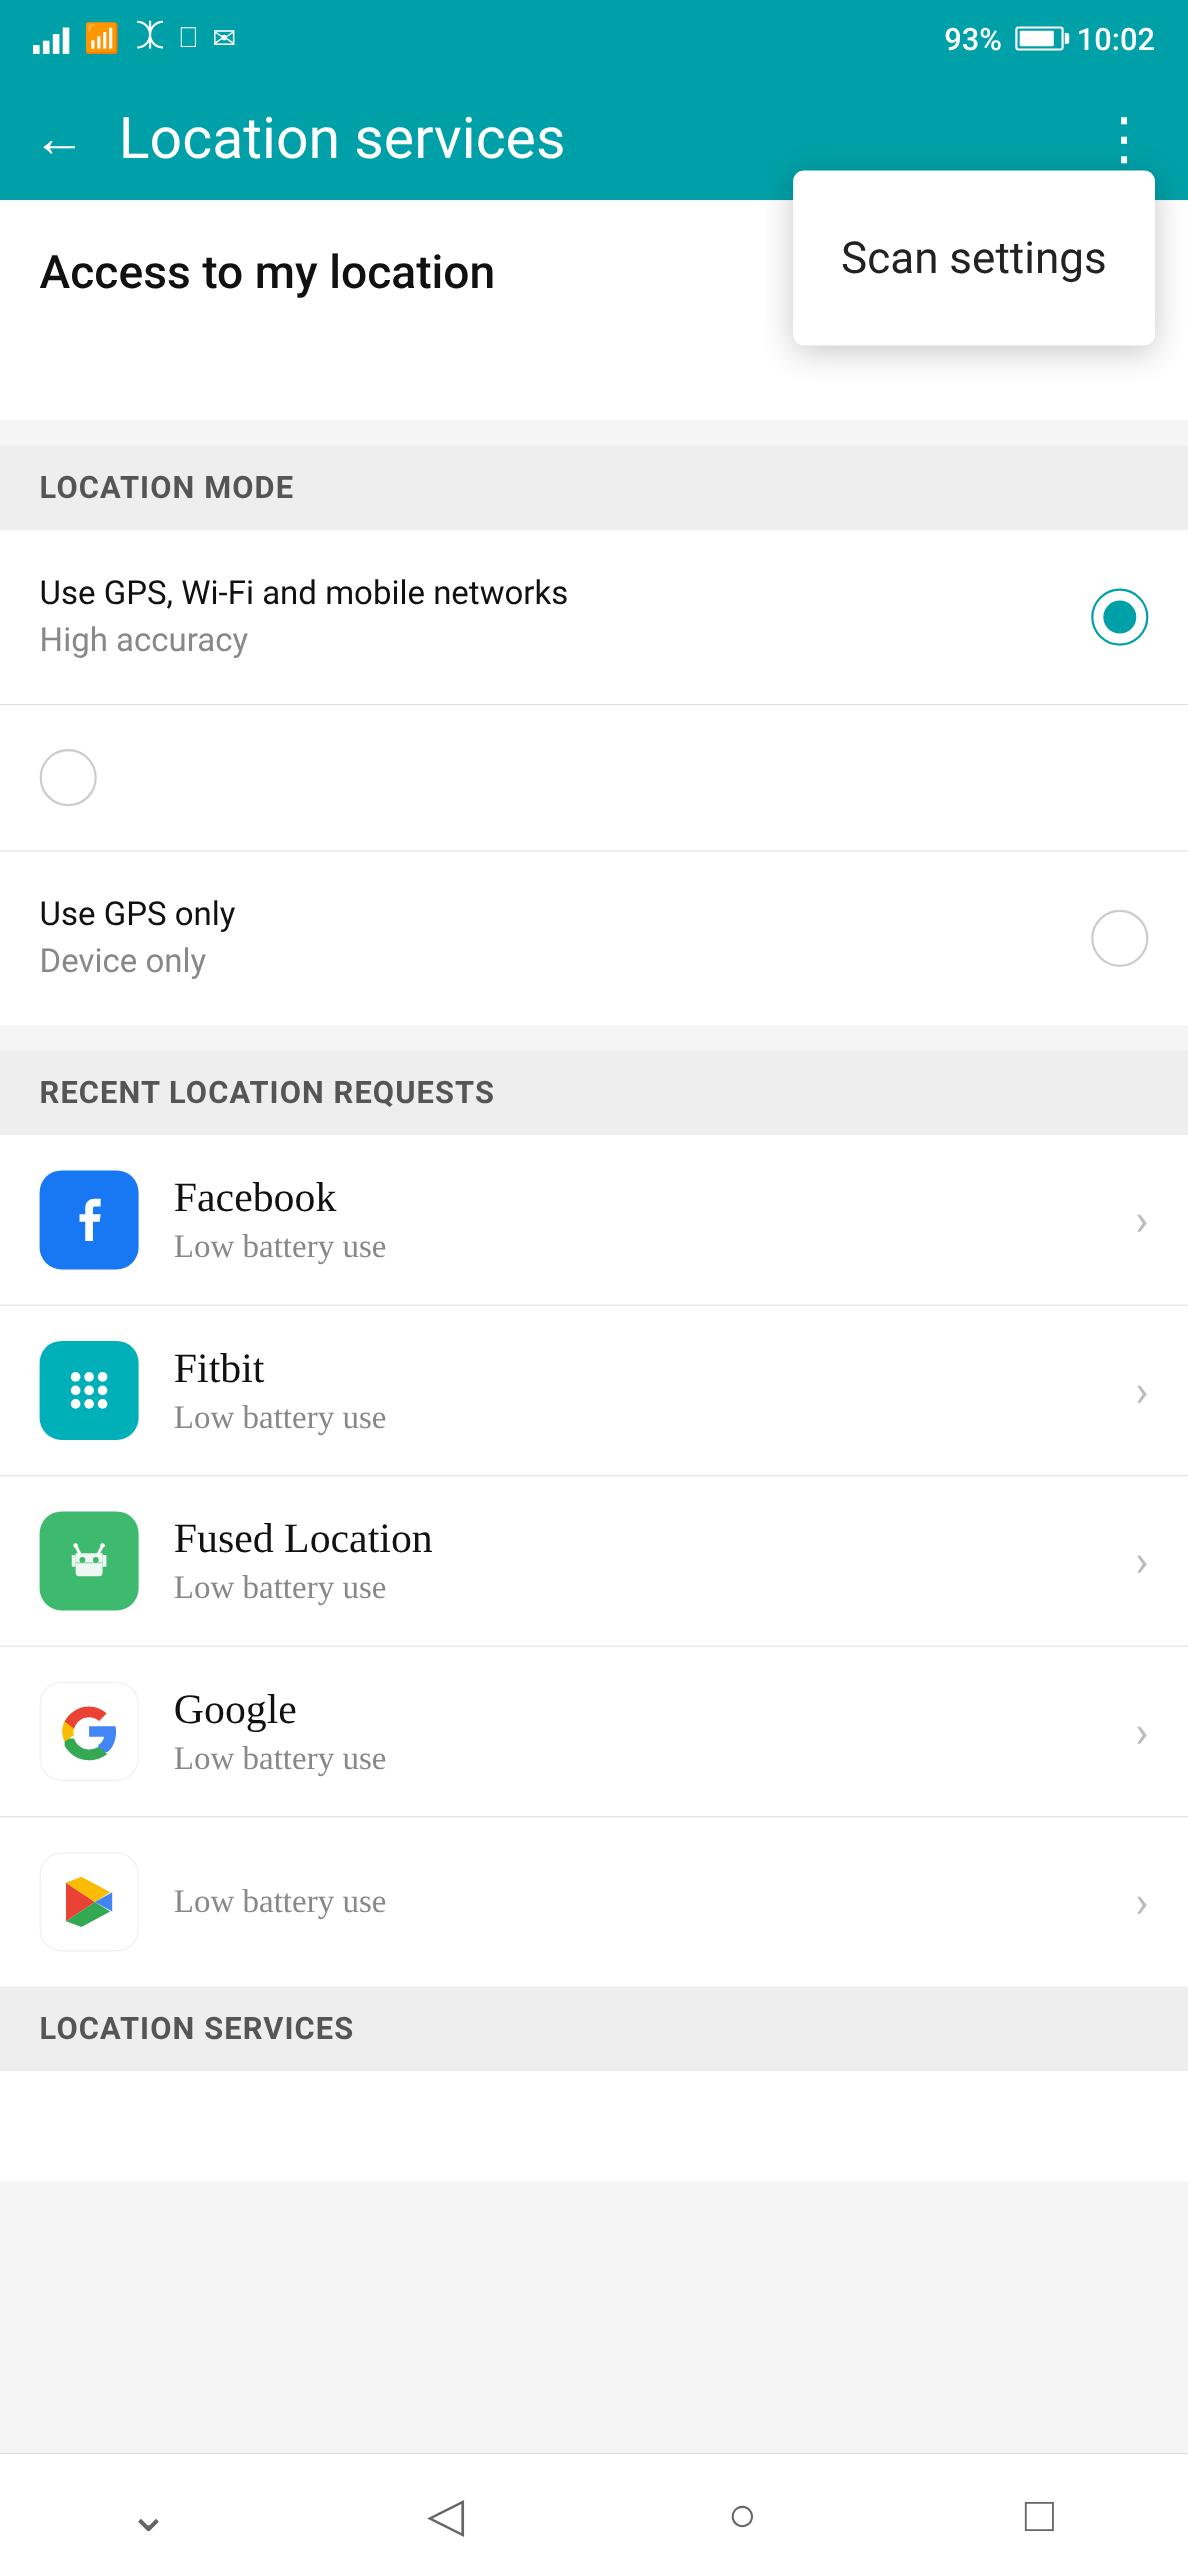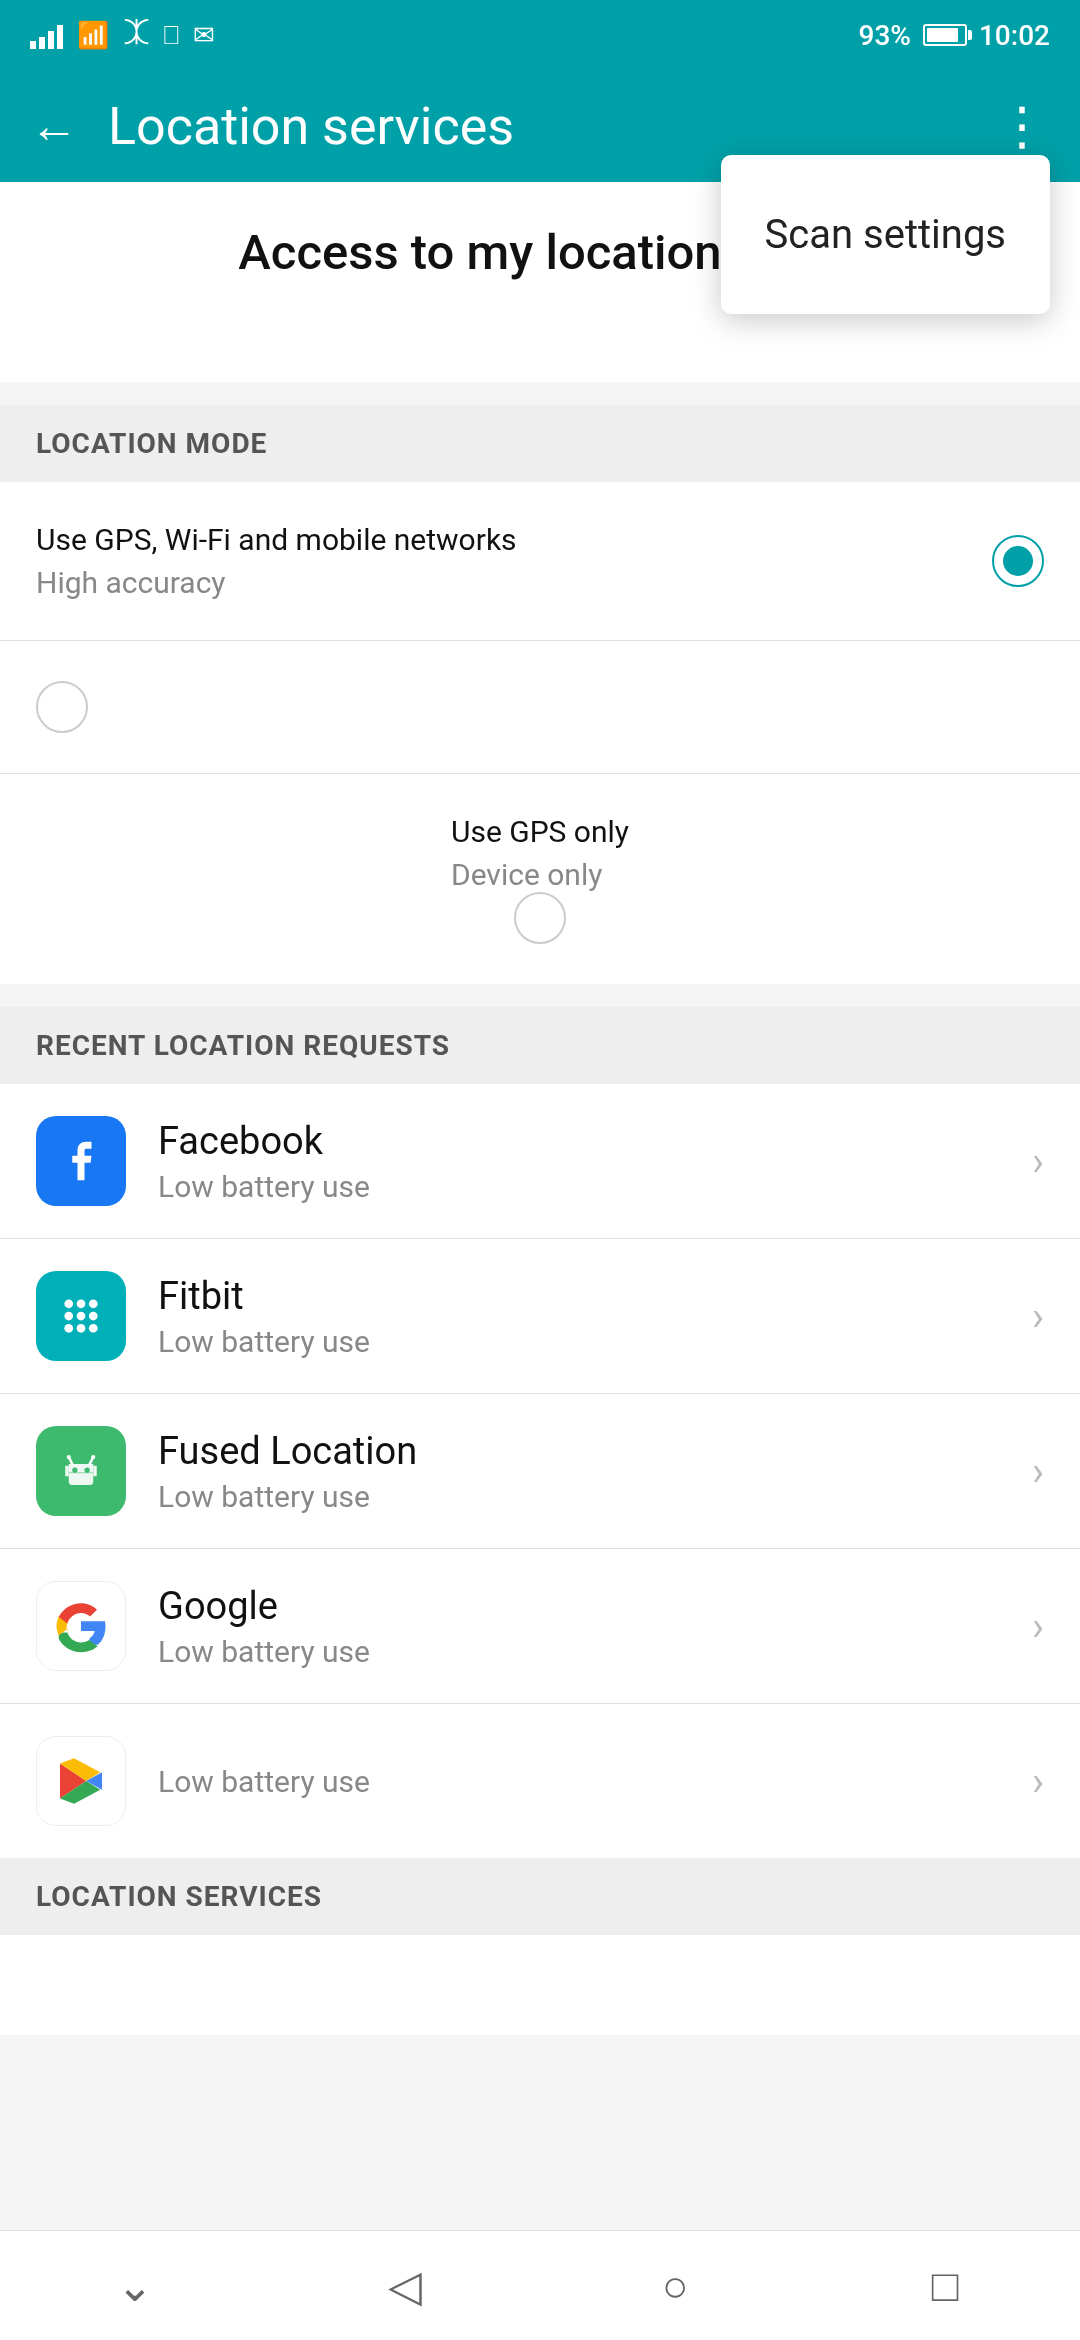--- a/index.html
+++ b/index.html
@@ -145,25 +145,24 @@
       display: flex;
       align-items: flex-start;
       justify-content: space-between;
       min-height: 200px;
     }
     .access-text {
       flex: 1;
       padding-right: 20px;
     }
     .access-title {
-      font-size: 49px;
+      font-size: 42px;
       color: #111;
       font-weight: 500;
       margin-bottom: 14px;
-      text-align: center;
     }
     .access-desc {
       font-size: 32px;
       color: #666;
       line-height: 1.5;
     }
     .access-desc .link {
       color: #00a0a8;
     }
     .toggle-container {
@@ -209,21 +208,20 @@
     }
     .location-mode-item {
       display: flex;
       align-items: center;
       justify-content: space-between;
       padding: 40px 36px;
       border-bottom: 1.5px solid #e0e0e0;
     }
     .location-mode-item:last-child {
       border-bottom: none;
-      flex-direction: column;
     }
     .mode-text {}
     .mode-title {
       font-size: 30px;
       color: #111;
       font-weight: 400;
       margin-bottom: 8px;
     }
     .mode-subtitle {
       font-size: 30px;
@@ -300,20 +298,21 @@
       border: 1px solid #eee;
     }
     
     .app-icon.gplay {
       background: white;
       border: 1px solid #eee;
     }
 
     .app-info {
       flex: 1;
+      font-family: Liberation Serif, serif;
     }
     .app-name {
       font-size: 38px;
       color: #111;
       font-weight: 400;
       margin-bottom: 6px;
     }
     .app-battery {
       font-size: 30px;
       color: #888;

